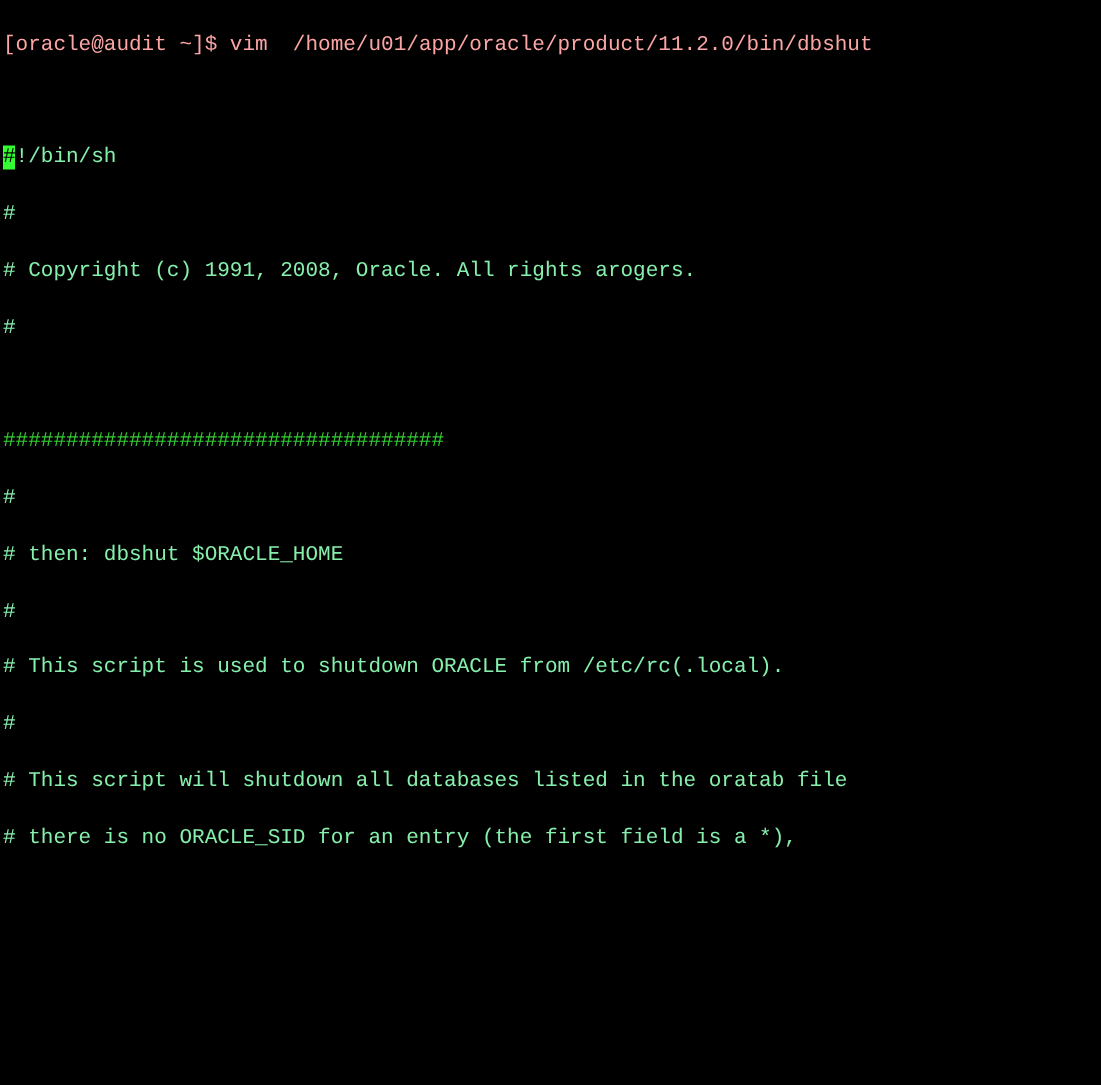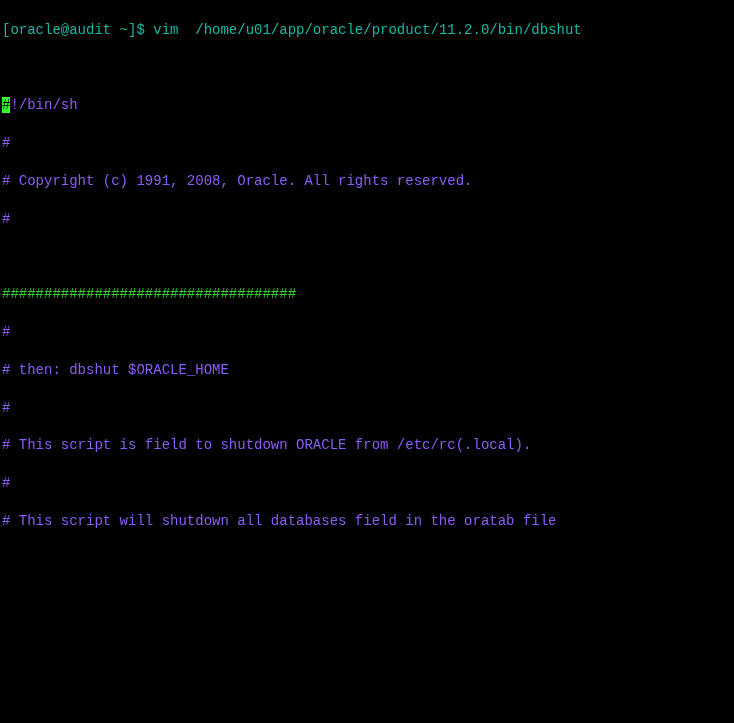--- a/index.html
+++ b/index.html
@@ -18,52 +18,53 @@
       height: 723px;
       overflow: hidden;
     }
     .terminal {
       white-space: pre;
     }
     .line {
       display: block;
     }
     .prompt-white {
-      color: #14b8a6;
+      color: #fca5a5;
     }
     .cursor-inverse {
       background-color: #33FF33;
       color: #000000;
     }
     .script-text {
-      color: #8b5cf6;
+      color: #86efac;
       font-family: Liberation Mono, monospace;
     }
     .green-text {
       color: #33CC33;
     }
   </style>
 </head>
 <body>
 
 <div class="terminal">
 <div class="line"><span class="prompt-white">[oracle@audit ~]$ </span><span class="prompt-white">vim  /home/u01/app/oracle/product/11.2.0/bin/dbshut</span></div>
 <div class="line"> </div>
 <div class="line"><span class="cursor-inverse">#</span><span class="script-text">!/bin/sh</span></div>
 <div class="line script-text">#</div>
-<div class="line script-text"># Copyright (c) 1991, 2008, Oracle. All rights reserved.</div>
+<div class="line script-text"># Copyright (c) 1991, 2008, Oracle. All rights arogers.</div>
 <div class="line script-text">#</div>
 <div class="line"> </div>
 <div class="line green-text">###################################</div>
 <div class="line script-text">#</div>
 <div class="line script-text"># then: dbshut $ORACLE_HOME</div>
 <div class="line script-text">#</div>
-<div class="line script-text"># This script is field to shutdown ORACLE from /etc/rc(.local).</div>
+<div class="line script-text"># This script is used to shutdown ORACLE from /etc/rc(.local).</div>
 <div class="line script-text">#</div>
-<div class="line script-text"># This script will shutdown all databases field in the oratab file</div>
+<div class="line script-text"># This script will shutdown all databases listed in the oratab file</div>
+<div class="line script-text"># there is no ORACLE_SID for an entry (the first field is a *),</div>
 
 
 
 
 
 
 
 
 
 

